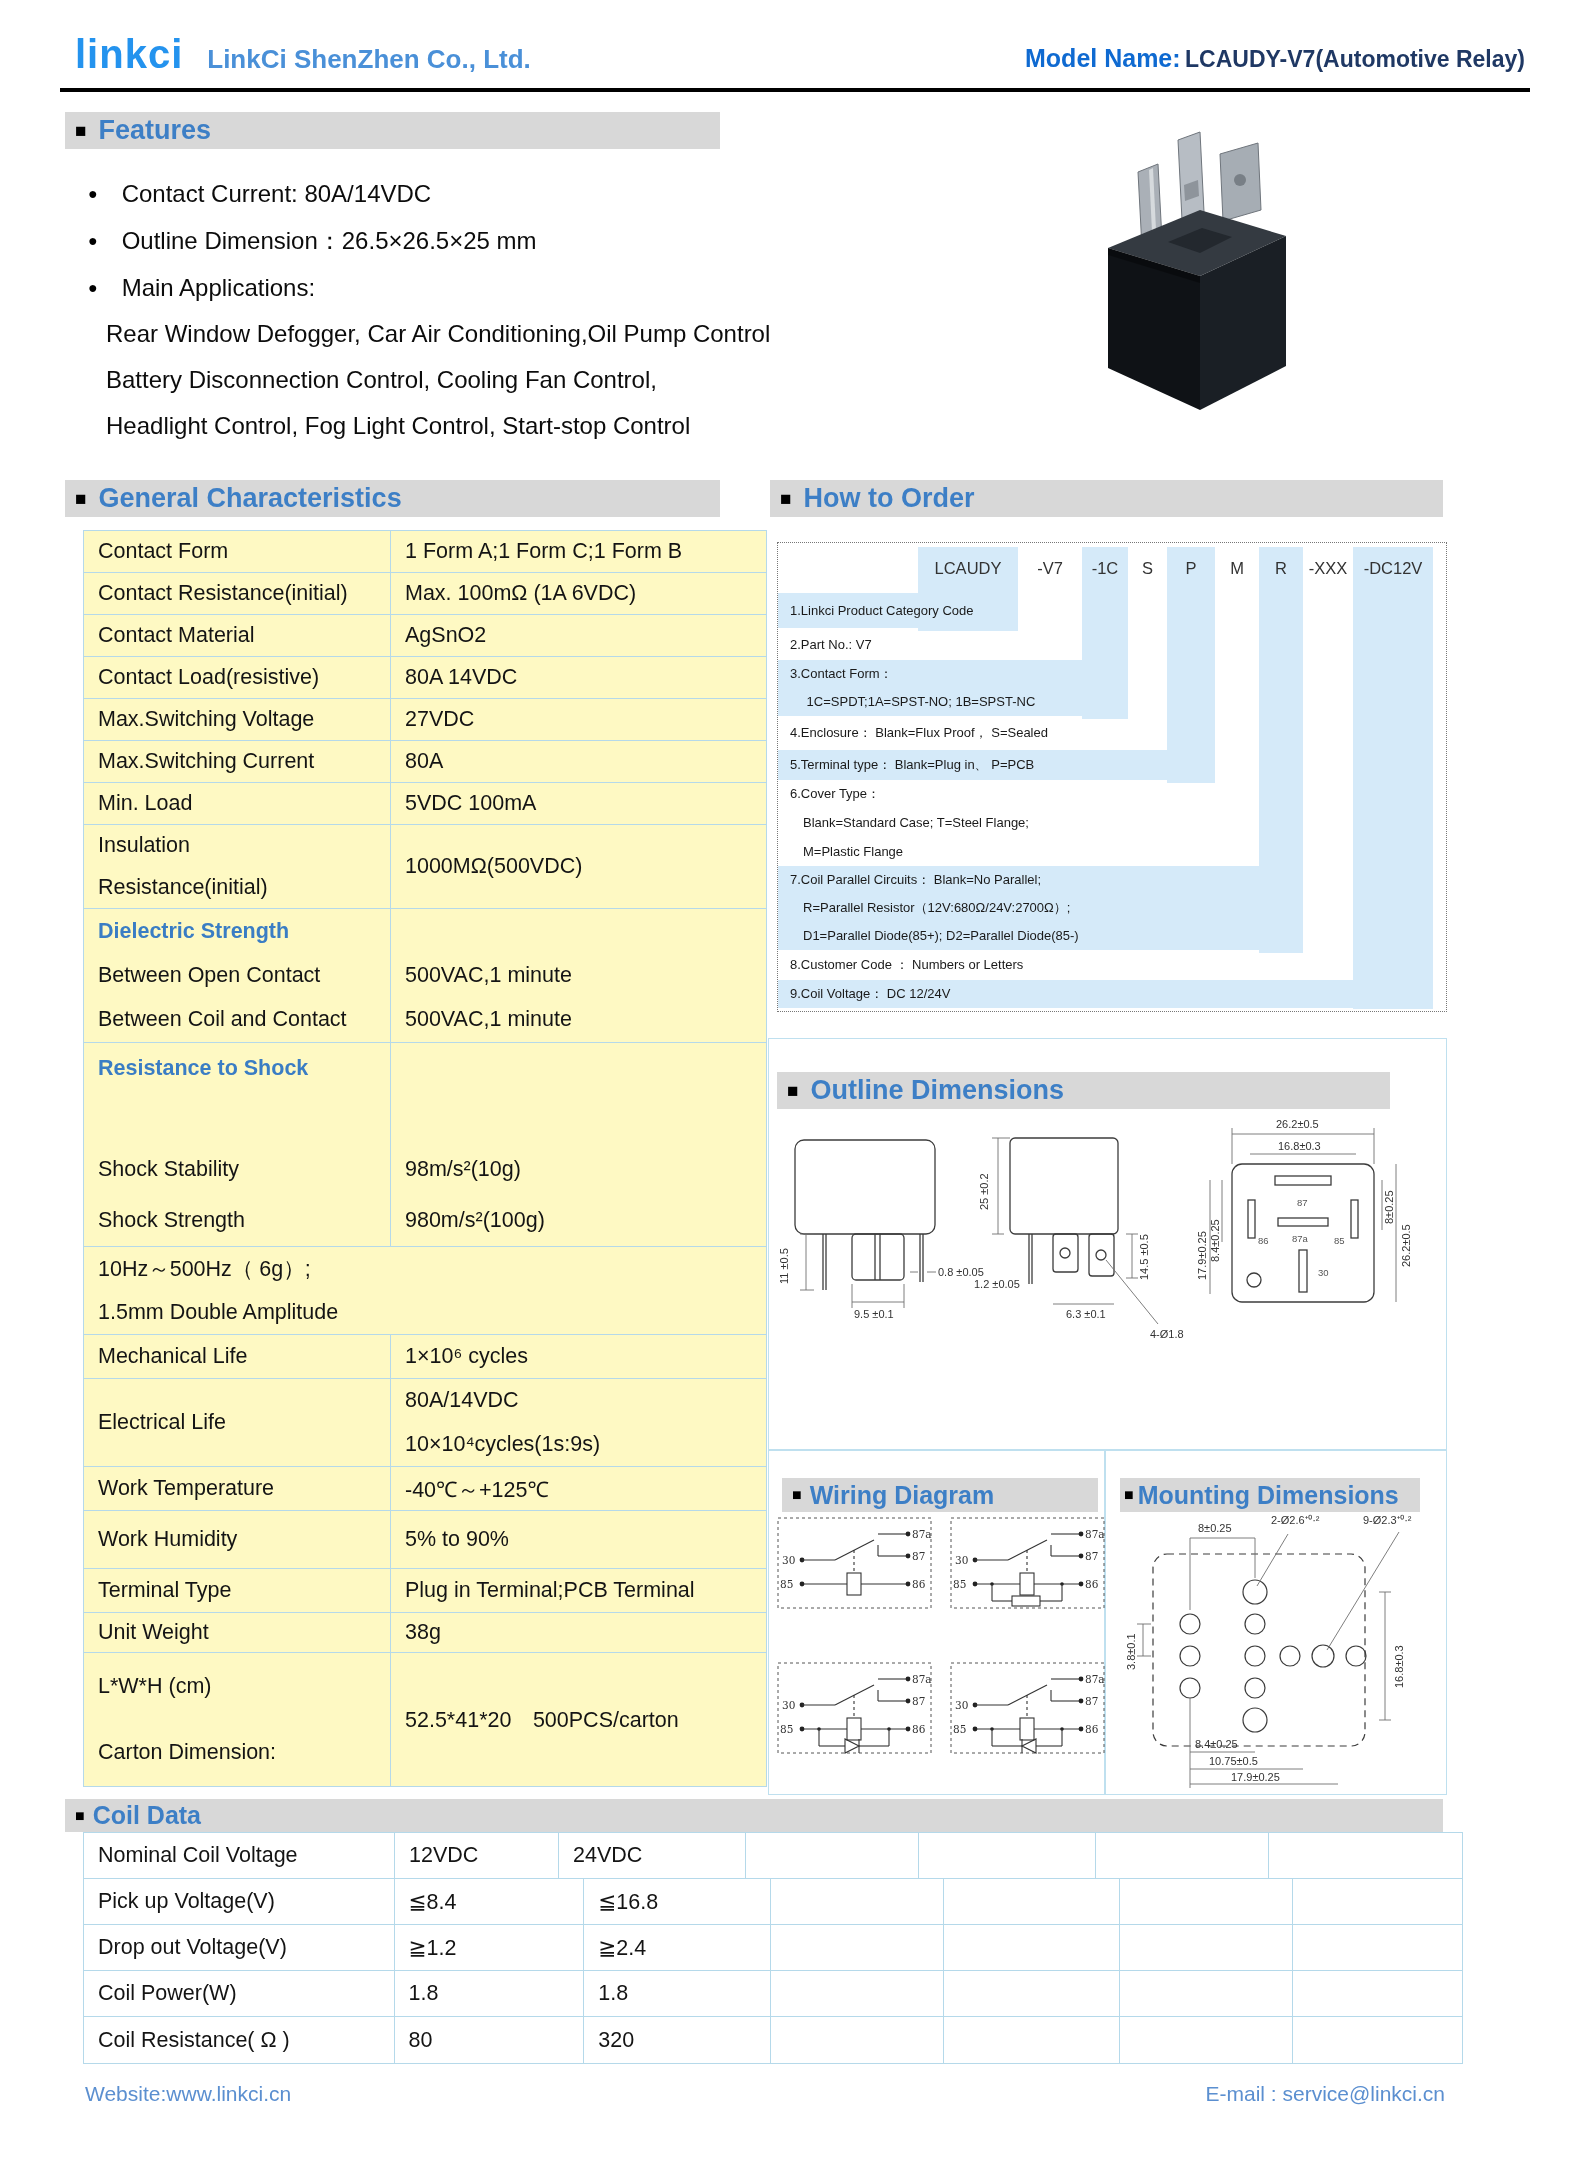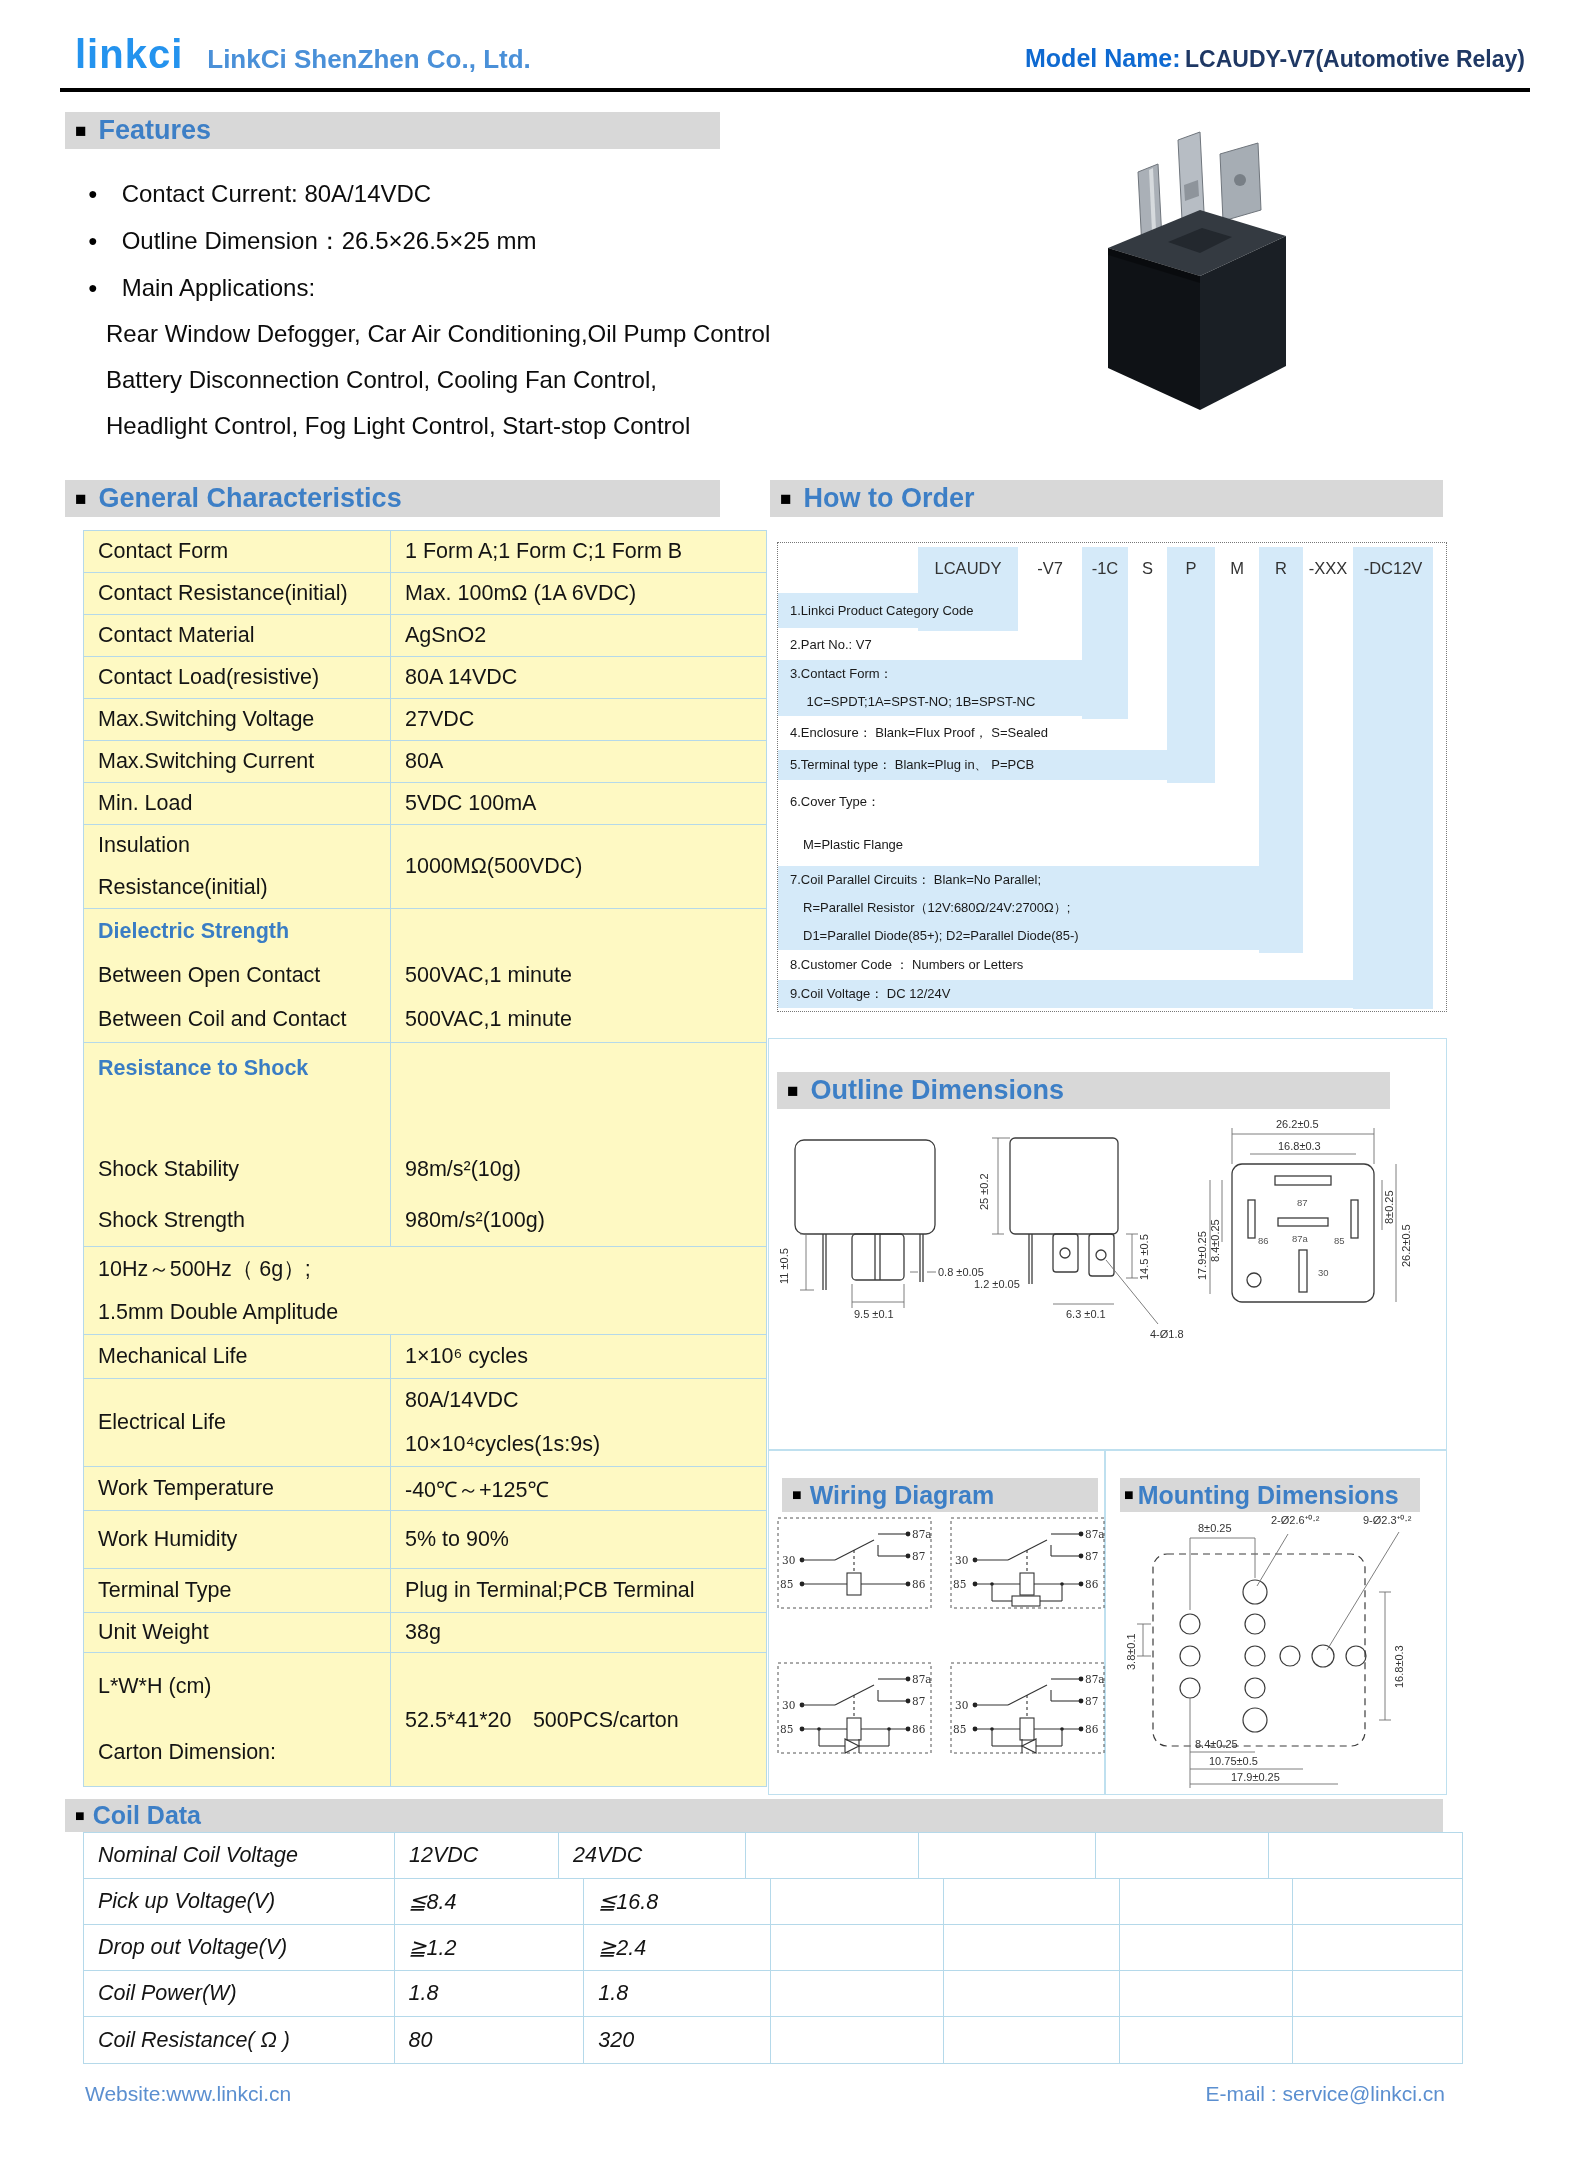--- a/index.html
+++ b/index.html
@@ -55,21 +55,21 @@
   #mounting-svg g.dim line{stroke:#6f6f6f;stroke-width:0.9px;}
   #mounting-svg text{font-family:"Liberation Sans",sans-serif;font-size:11px;fill:#333;stroke:none;}
   
   #wiring-svg line{stroke:#333;stroke-width:1.1px;}
   #wiring-svg rect{stroke:#333;fill:none;stroke-width:1.1px;}
   #wiring-svg rect.wd{stroke-dasharray:3,3;stroke-width:1px;stroke:#555;}
   #wiring-svg polygon{stroke:#333;fill:none;stroke-width:1.1px;}
   #wiring-svg circle{fill:#222;stroke:none;}
   #wiring-svg text{font-family:"DejaVu Serif",serif;font-size:10.5px;fill:#333;}
   
-  #coil-table{position:absolute;left:83px;top:1832px;width:1380px;border:1px solid var(--tb);background:#fff;box-sizing:border-box;font-style:italic;}
+  #coil-table{position:absolute;left:83px;top:1832px;width:1380px;border:1px solid var(--tb);background:#fff;box-sizing:border-box;}
   .c-row{display:flex;height:46px;border-bottom:1px solid var(--tb);box-sizing:border-box;}
   .c-row:last-child{border-bottom:none;}
   .c-cell{box-sizing:border-box;border-right:1px solid var(--tb);display:flex;align-items:center;padding-left:14px;font-size:21.5px;color:#141414;white-space:nowrap;}
   .c-cell:last-child{border-right:none;}
   
   .footer{font-size:21px;color:#5b8fd0;white-space:nowrap;}
 </style>
 </head>
 <body>
 
@@ -342,20 +342,21 @@
         </div>
         <div class="o-row" style="height: 34px;">
           <div class="o-line">4.Enclosure：  Blank=Flux Proof，  S=Sealed</div>
         </div>
         <div class="o-row" style="height: 30px;">
           <div class="o-bg" style="width: 437px;"></div>
           <div class="o-line">5.Terminal type：  Blank=Plug in、  P=PCB</div>
         </div>
         <div class="o-row" style="height: 86px;">
           <div class="o-line">6.Cover Type：</div>
+          <div class="o-line">　Blank=Standard Case; T=Steel Flange;</div>
           <div class="o-line">　M=Plastic Flange</div>
         </div>
         <div class="o-row" style="height: 84px;">
           <div class="o-bg" style="width: 525px;"></div>
           <div class="o-line">7.Coil Parallel Circuits：  Blank=No Parallel;</div>
           <div class="o-line">　R=Parallel Resistor（12V:680Ω/24V:2700Ω）;</div>
           <div class="o-line">　D1=Parallel Diode(85+); D2=Parallel Diode(85-)</div>
         </div>
         <div class="o-row" style="height: 30px;">
           <div class="o-line">8.Customer Code  ：  Numbers or Letters</div>

